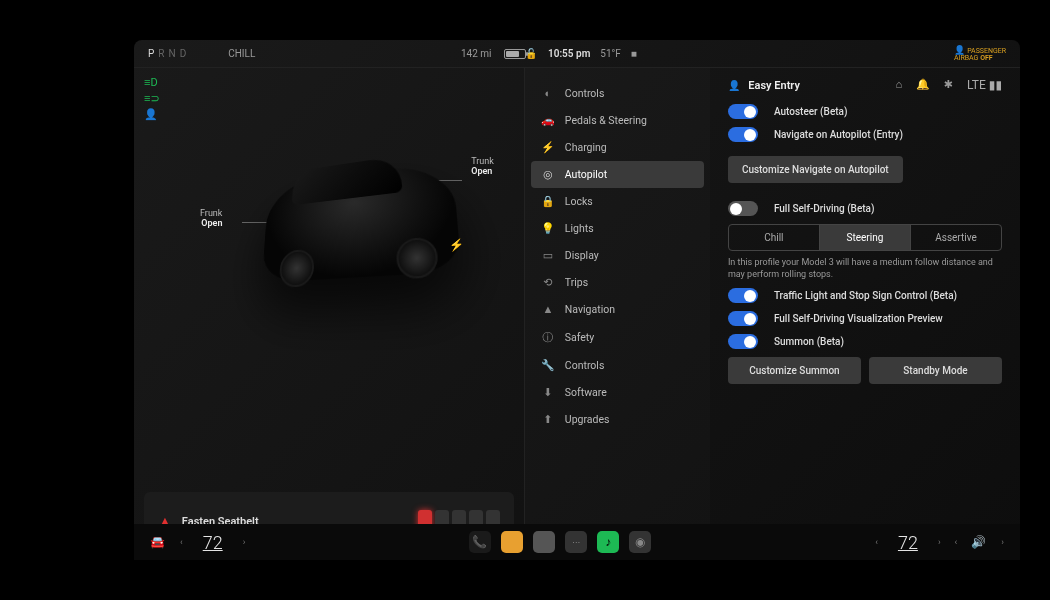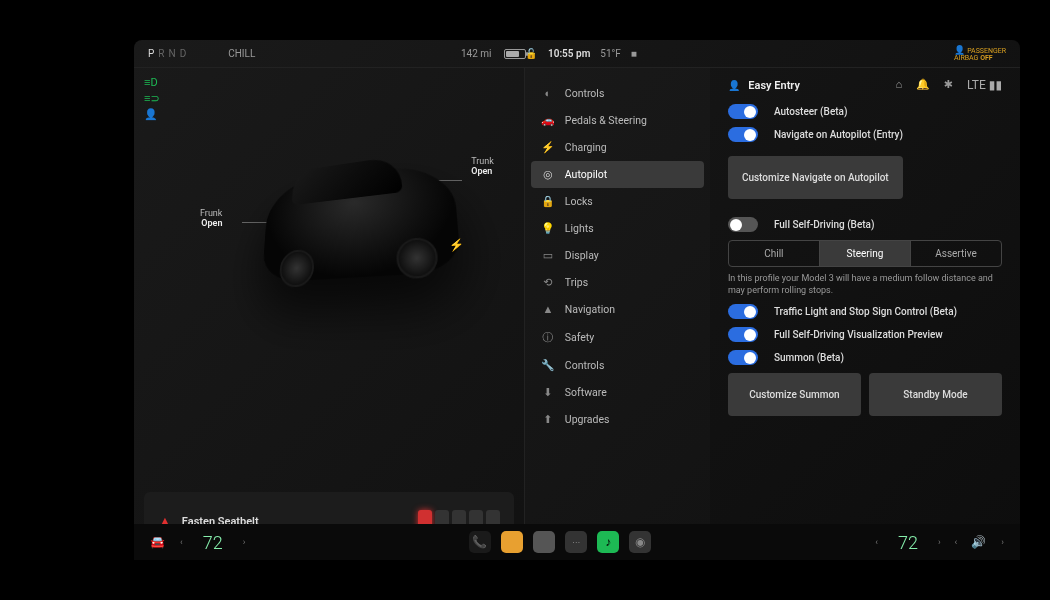--- a/index.html
+++ b/index.html
@@ -49,38 +49,38 @@
 .profile-row { display:flex; align-items:center; gap:8px; margin-bottom:12px; }
 .profile-row .plabel { font-weight:600; font-size:11px; color:#eee; }
 .profile-row .ricons { margin-left:auto; display:flex; gap:14px; color:#999; font-size:11px; }
 .setting-row { display:flex; align-items:center; gap:16px; margin:8px 0; }
 .toggle { width:30px; height:15px; background:#555; border-radius:10px; position:relative; cursor:pointer; flex-shrink:0; }
 .toggle.on { background:#2b6de0; }
 .toggle::after { content:""; position:absolute; top:1.5px; left:2px; width:12px; height:12px; background:#fff; border-radius:50%; transition:none; }
 .toggle.on::after { left:auto; right:2px; }
 .toggle.off::after { left:2px; }
 .setting-row .slabel { font-size:10px; color:#ddd; font-weight:500; }
-.btn { background:#3a3a3a; border:none; color:#ddd; font-size:10px; padding:16px 14px; border-radius:4px; cursor:pointer; font-weight:500; }
+.btn { background:#3a3a3a; border:none; color:#ddd; font-size:10px; padding:8px 14px; border-radius:4px; cursor:pointer; font-weight:500; }
 .btn-row { display:flex; gap:8px; margin-top:6px; }
 .section-title { font-size:10px; font-weight:600; color:#ddd; margin:8px 0 5px; }
 .seg-control { display:flex; border:1px solid #444; border-radius:4px; overflow:hidden; margin-bottom:6px; }
 .seg { flex:1; text-align:center; padding:7px 0; font-size:10px; color:#aaa; cursor:pointer; }
 .seg.active { background:#3a3a3a; color:#fff; }
 .seg + .seg { border-left:1px solid #444; }
 .desc { font-size:9px; color:#999; line-height:1.3; margin-bottom:6px; }
 .bottom-dock { position:absolute; bottom:0; left:0; right:0; height:36px; background:#0a0a0a; display:flex; align-items:center; padding:0 14px; gap:10px; font-size:10px; color:#aaa; }
 .dock-icon { width:20px; height:20px; display:flex; align-items:center; justify-content:center; border-radius:4px; font-size:12px; cursor:pointer; }
 .dock-app { width:22px; height:22px; border-radius:5px; cursor:pointer; }
 .app-phone { background:#1a1a1a; color:#1db954; }
 .app-yellow { background:#e8a030; }
 .app-gray { background:#555; }
 .app-dots { background:#333; color:#888; font-size:8px; }
 .app-spotify { background:#1db954; color:#000; }
 .app-cam { background:#333; color:#888; }
-.temp-big { font-size:18px; font-weight:300; color:#86efac; margin:0 8px; }
+.temp-big { font-size:18px; font-weight:300; color:#e5e5e5; margin:0 8px;text-decoration:underline; }
 .arrow-btn { color:#777; cursor:pointer; font-size:9px; padding:0 2px; }
 .spacer { flex:1; }
 .lte-txt { font-size:12px; color:#aaa; }
 .cam-icn { font-size:10px; }
 </style>
 </head>
 <body>
 
 <div class="screen">
 

